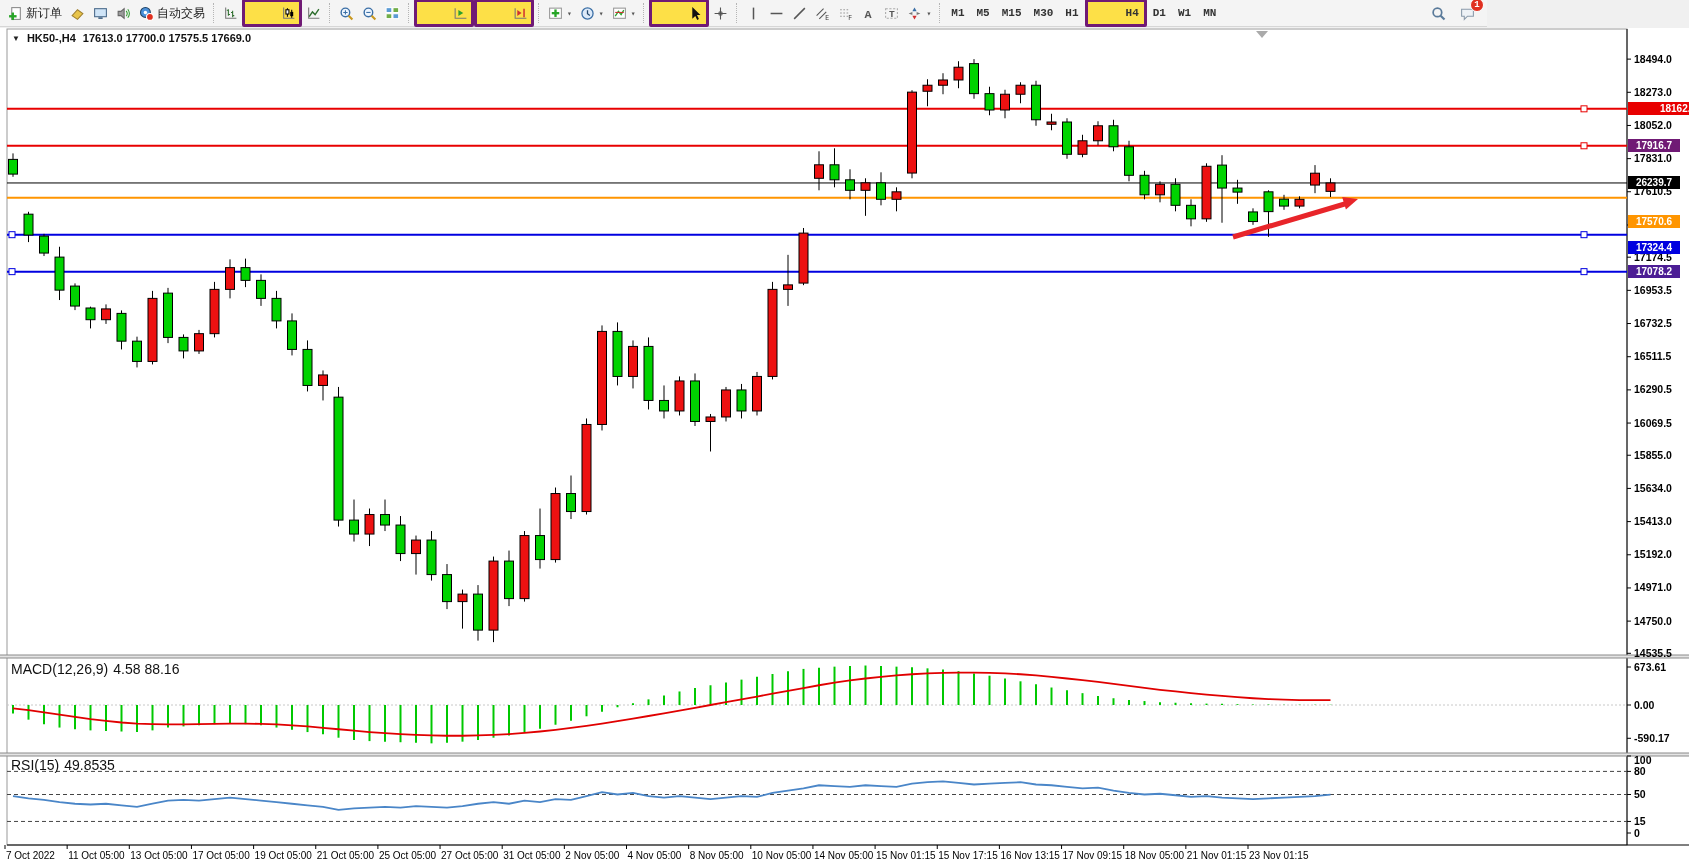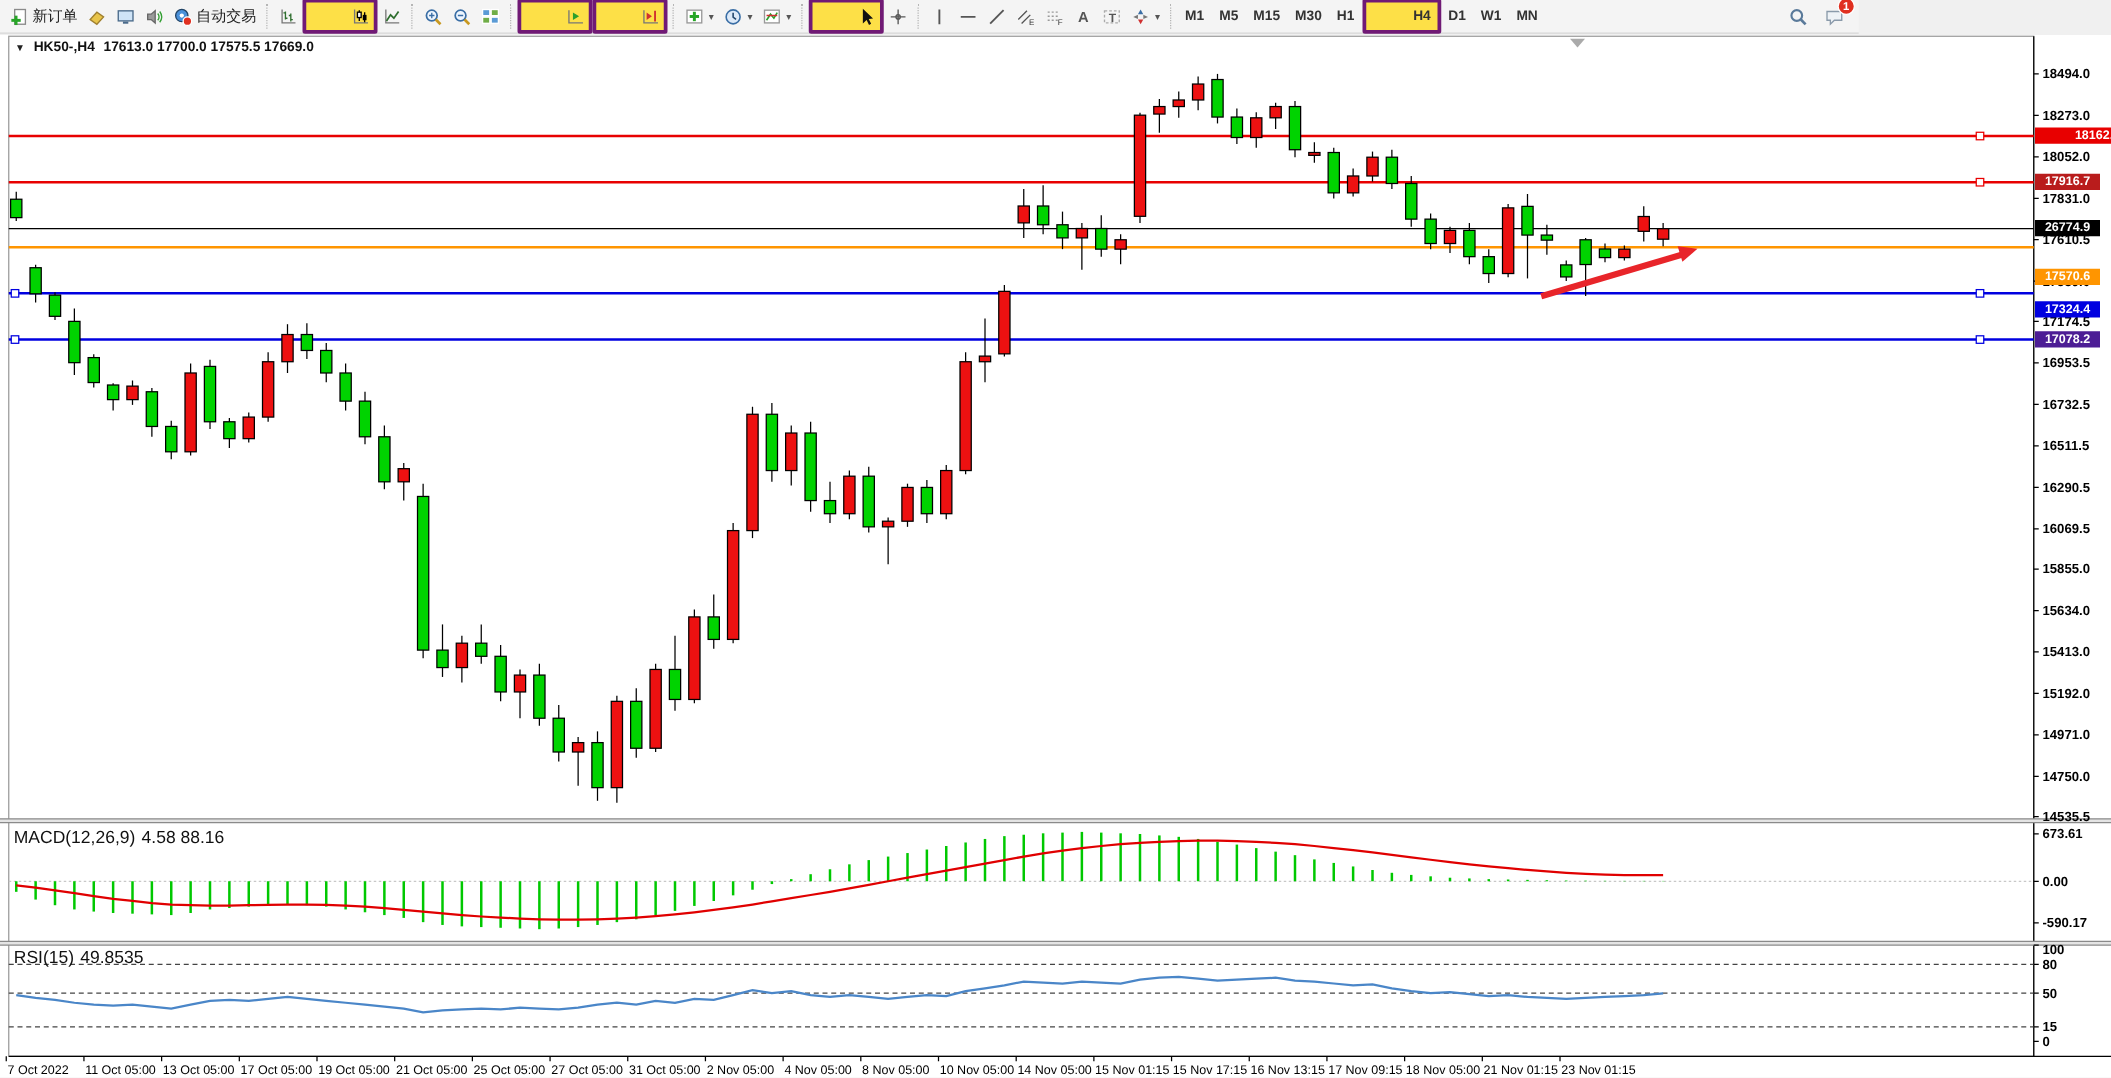--- a/index.html
+++ b/index.html
@@ -1,21 +1,21 @@
 <!DOCTYPE html>
 <html><head>
 <meta charset="utf-8">
 <style>
   html,body{margin:0;padding:0;}
   body{width:1689px;height:862px;background:#f0f0f0;overflow:hidden;
        font-family:"Liberation Sans",sans-serif;position:relative;}
   
   #toolbar{position:absolute;top:0;left:0;width:1487px;height:27px;background:#f4f4f4;
            border-bottom:1px solid #d6d6d6;display:flex;align-items:center;padding-left:4px;
-           box-sizing:border-box;z-index:5;}
+           box-sizing:border-box;z-index:5;font-family:Liberation Mono, monospace;}
   .tgroup{display:flex;align-items:center;}
   .sep{width:1px;height:20px;border-left:1px dotted #b5b5b5;margin:0 4px;}
   .tbtn{display:flex;align-items:center;gap:3px;height:22px;padding:0 3px;border:1px solid transparent;
         border-radius:2px;cursor:default;}
   .tbtn.pressed{background:#fde047;border:3px solid #701a75;padding-left:36px;}
   .tbtn .lab{font-size:12px;color:#222;white-space:nowrap;}
   .tbtn .tf{font-size:11px;color:#333;font-weight:700;padding:0 2px;}
   .tbtn svg{display:block;}
   .caret{font-size:8px;color:#555;margin-left:1px;}
   #tb-right{margin-left:auto;display:flex;align-items:center;margin-right:8px;gap:6px;}
@@ -912,18 +912,18 @@
 
   <div class="panel-label" id="macd-label">
     <span>MACD(12,26,9)</span>
     <span>4.58 88.16</span>
   </div>
   <div class="panel-label" id="rsi-label">
     <span>RSI(15)</span>
     <span>49.8535</span>
   </div>
 <div class="tagbox" style="background: rgb(232, 0, 0); top: 74.3202px; padding-left: 24px;">18162.9</div>
-    <div class="tagbox" style="background: #b91c1c; top: 111.276px;">17916.7</div>
-    <div class="tagbox" style="background: rgb(0, 0, 0); top: 148.457px;">26774.9</div>
+    <div class="tagbox" style="background: #701a75; top: 111.276px;">17916.7</div>
+    <div class="tagbox" style="background: rgb(0, 0, 0); top: 148.457px;">26239.7</div>
     <div class="tagbox" style="background: rgb(255, 149, 0); top: 163.227px; margin-top: 24px;">17570.6</div>
     <div class="tagbox" style="background: rgb(0, 0, 224); top: 213px;">17324.4</div>
     <div class="tagbox" style="background: #4c1d95; top: 237.139px;">17078.2</div>
   </div>
 
 </body></html>

